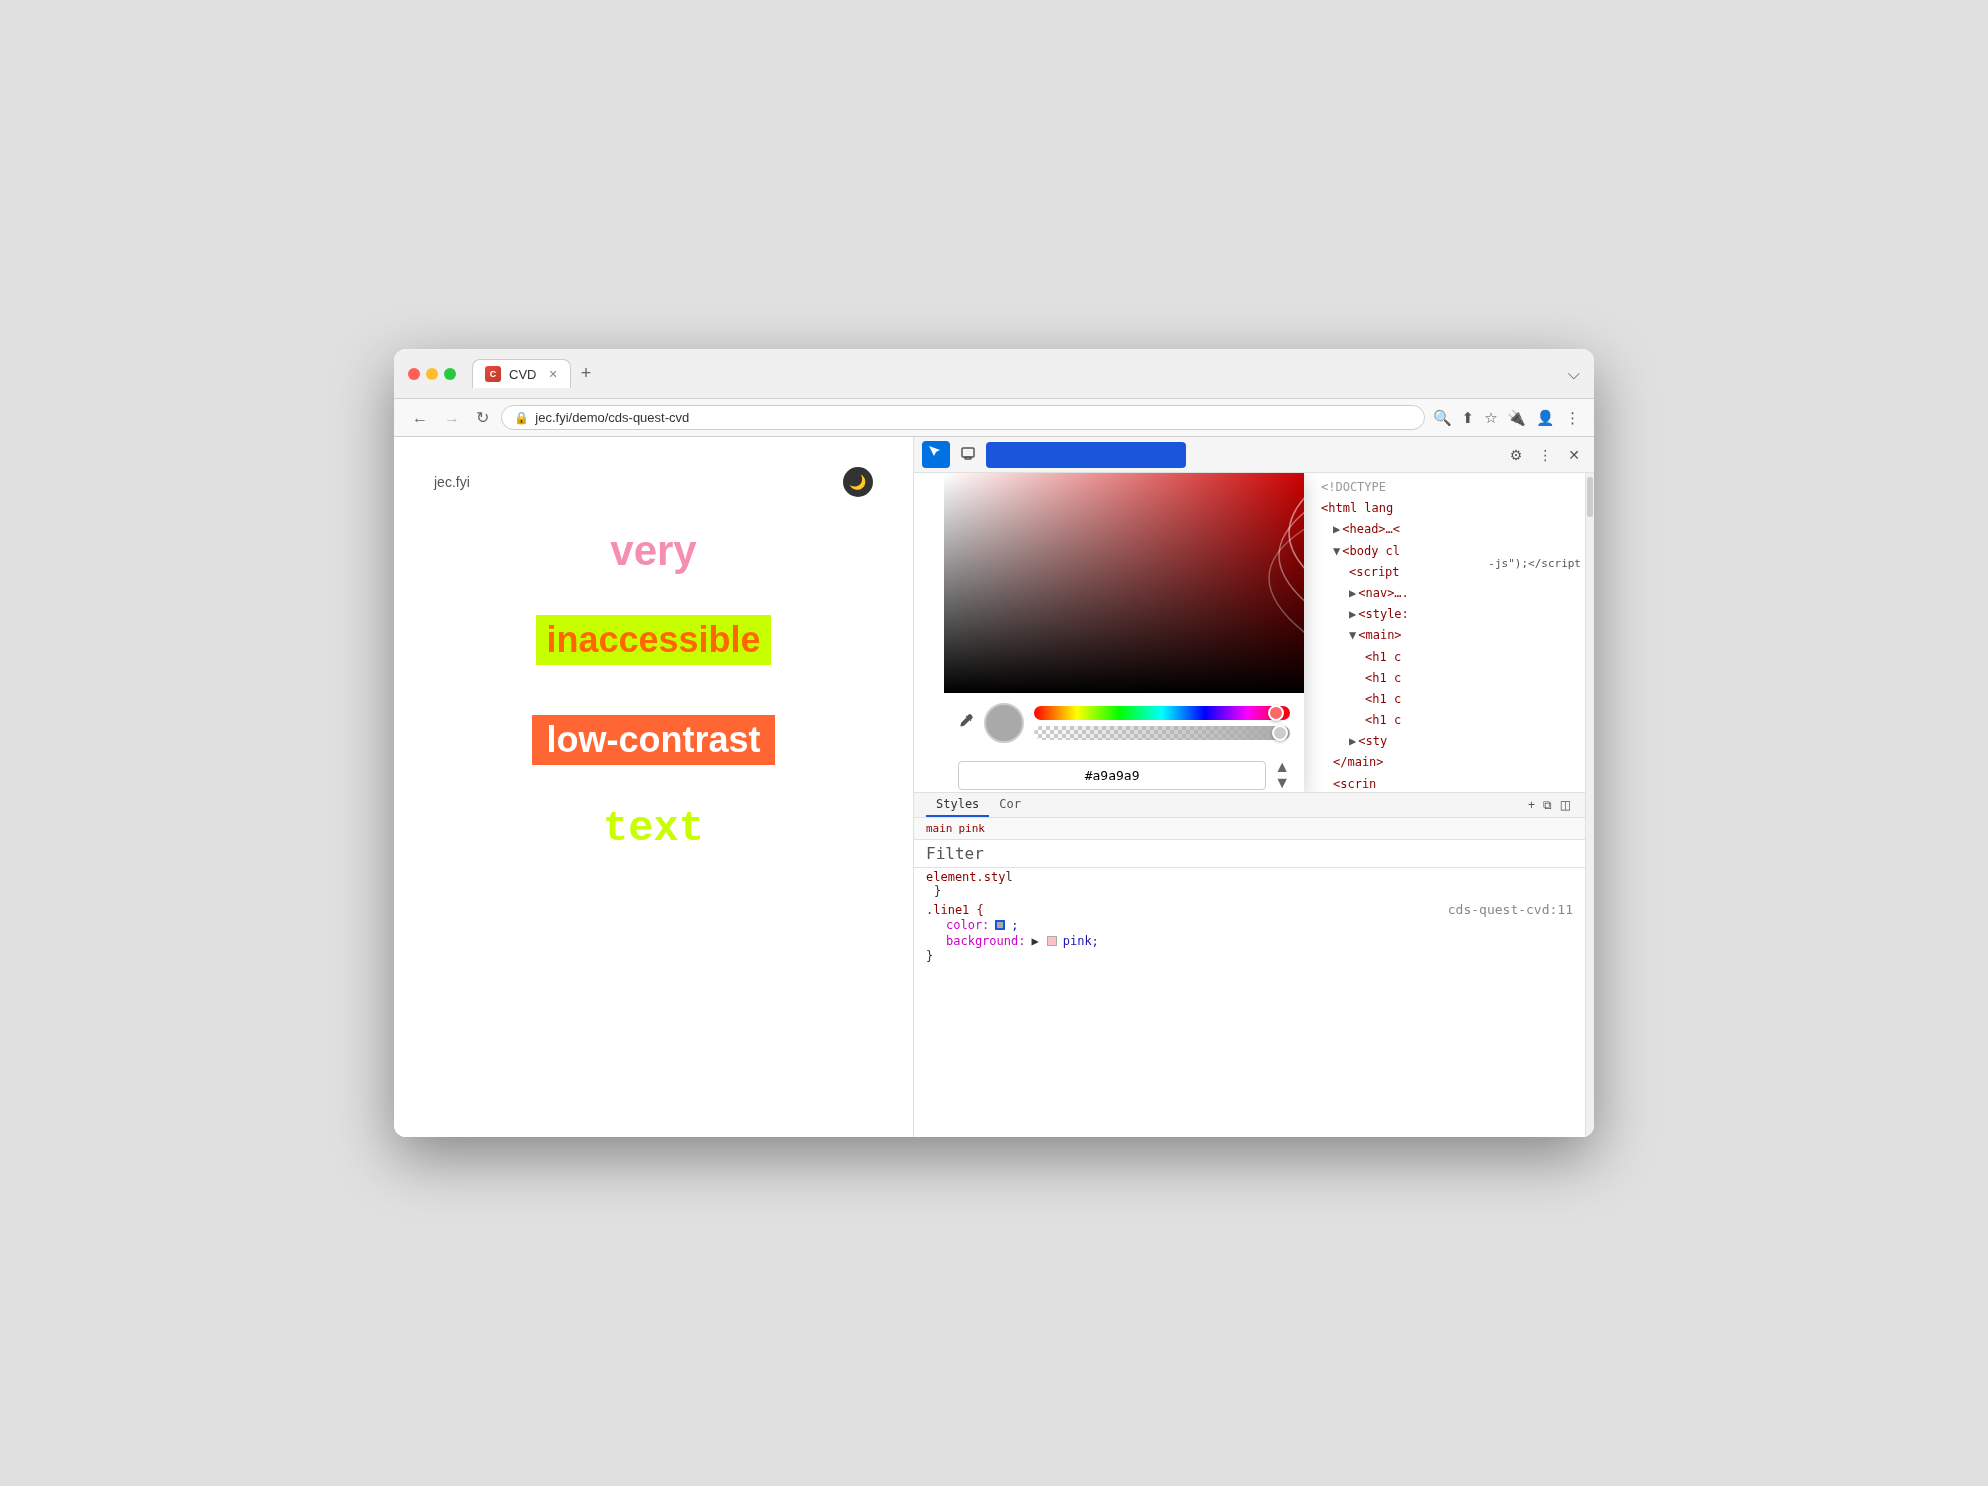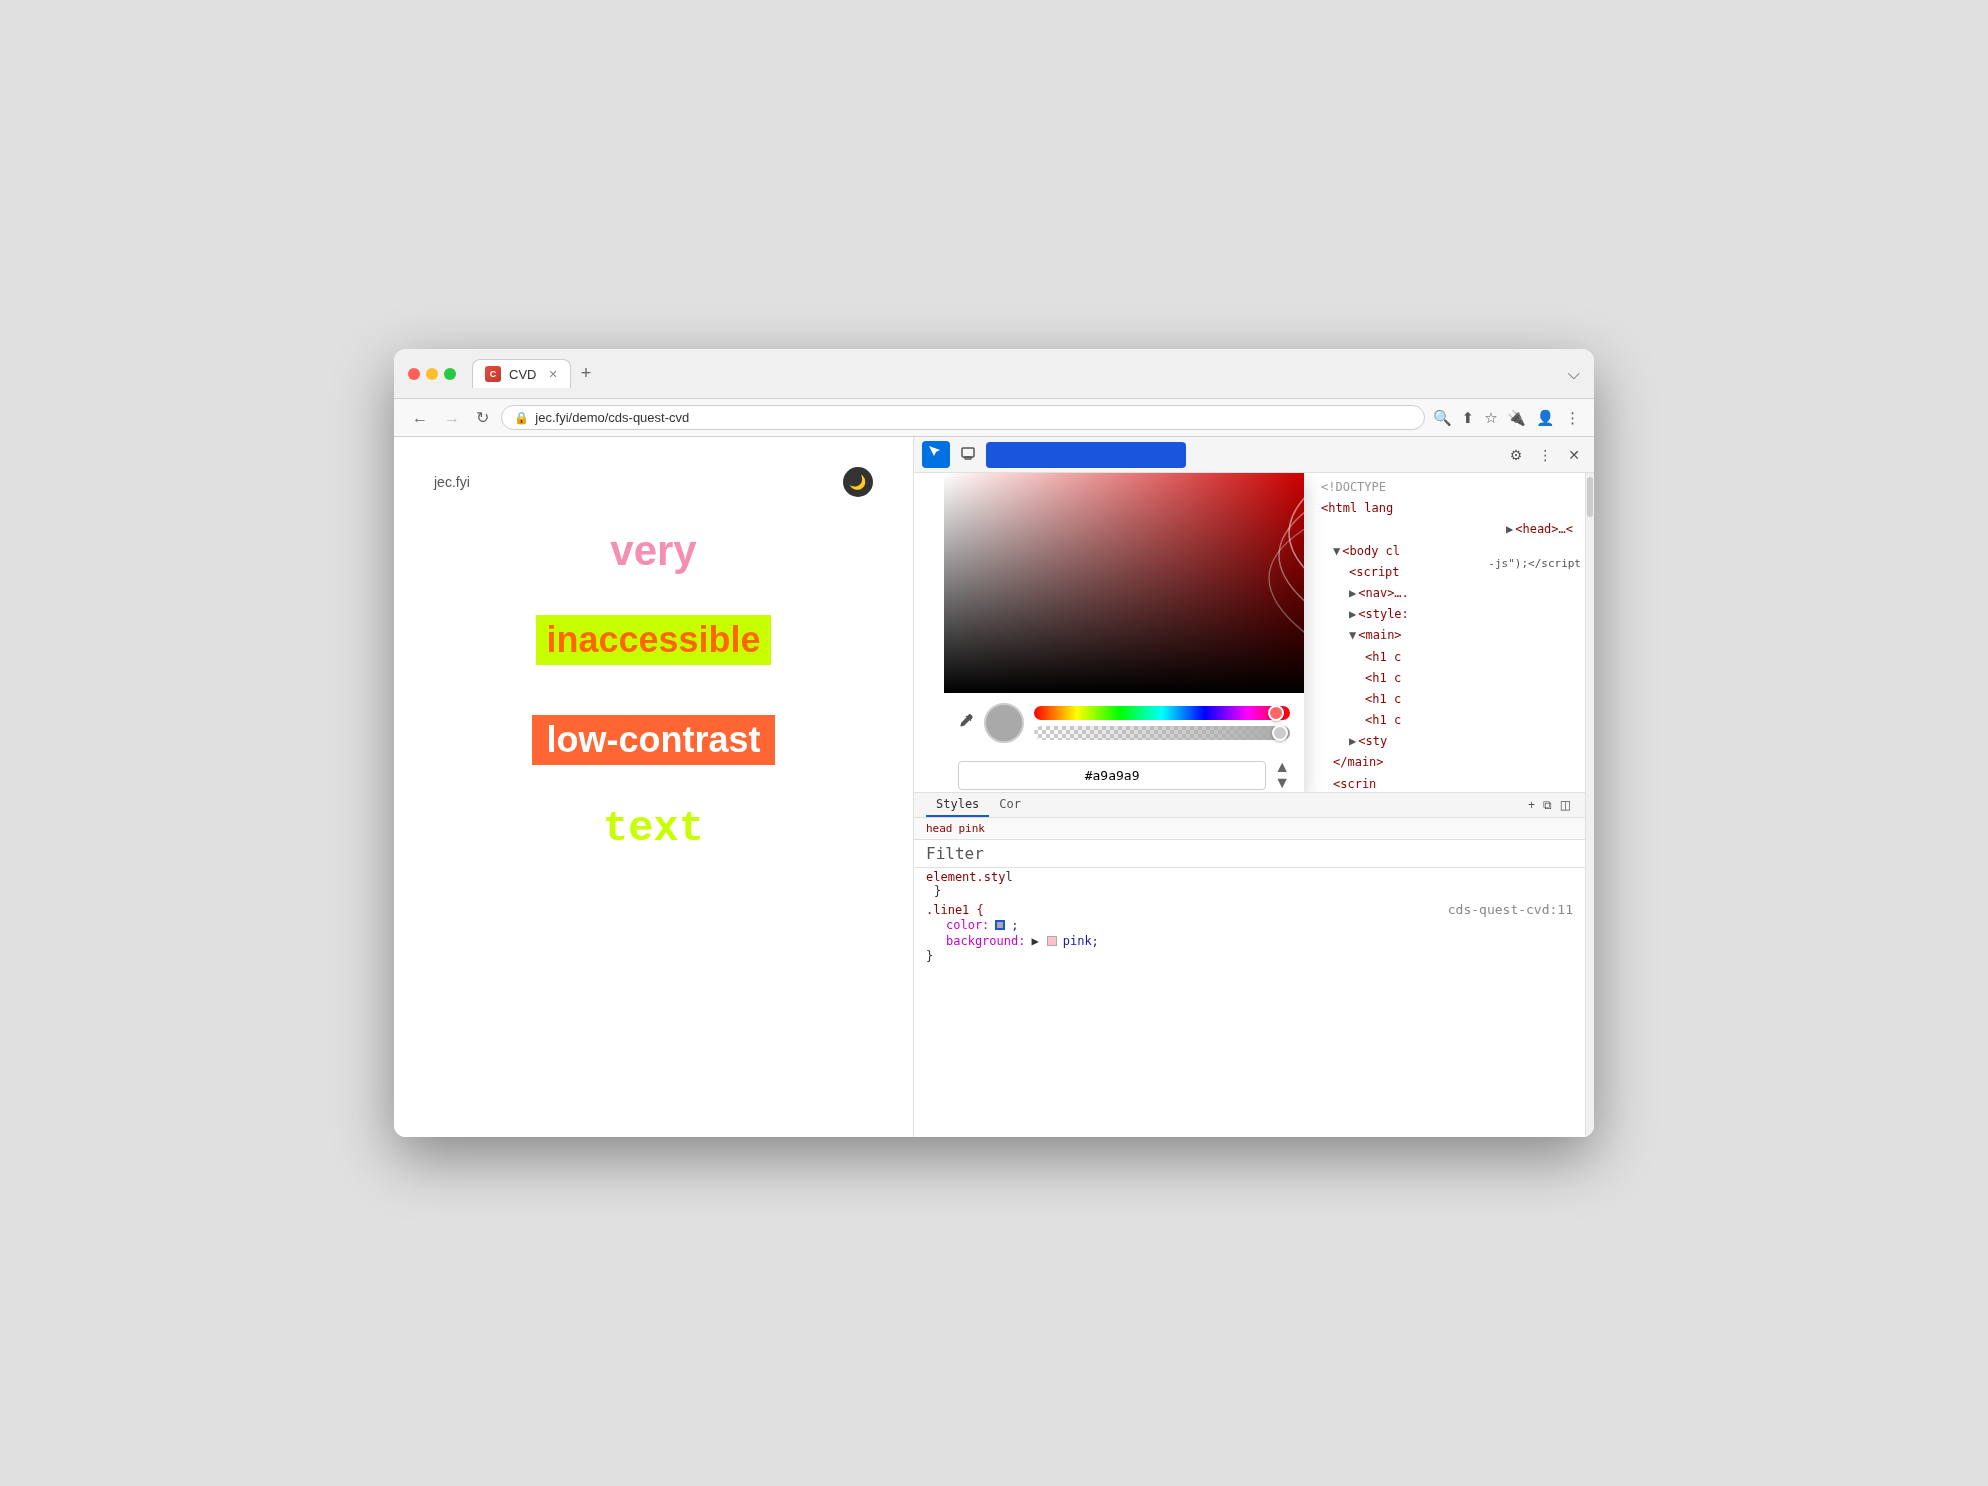--- a/index.html
+++ b/index.html
@@ -529,21 +529,21 @@
                   <span>▲</span>
                     <span>▼</span>
                 </button>
               </div>
 
             </div>
 
             <div style="padding-left: 395px; padding-top: 4px; overflow: hidden;">
               <div class="html-line"><span class="html-comment">&lt;!DOCTYPE</span></div>
               <div class="html-line"><span class="html-tag">&lt;html lang</span></div>
-              <div class="html-line" style="padding-left:24px;text-align:right;"><span class="html-triangle">▶</span><span class="html-tag">&lt;head&gt;…&lt;</span></div>
+              <div class="html-line" style="padding-left:24px;"><span class="html-triangle">▶</span><span class="html-tag">&lt;head&gt;…&lt;</span></div>
               <div class="html-line" style="padding-left:24px;"><span class="html-triangle">▼</span><span class="html-tag">&lt;body cl</span></div>
               <div class="html-line" style="padding-left:40px;"><span class="html-tag">&lt;script</span></div>
               <div class="html-line" style="padding-left:40px;"><span class="html-triangle">▶</span><span class="html-tag">&lt;nav&gt;….</span></div>
               <div class="html-line" style="padding-left:40px;"><span class="html-triangle">▶</span><span class="html-tag">&lt;style:</span></div>
               <div class="html-line" style="padding-left:40px;"><span class="html-triangle">▼</span><span class="html-tag">&lt;main&gt;</span></div>
               <div class="html-line" style="padding-left:56px;"><span class="html-tag">&lt;h1 c</span></div>
               <div class="html-line" style="padding-left:56px;"><span class="html-tag">&lt;h1 c</span></div>
               <div class="html-line" style="padding-left:56px;"><span class="html-tag">&lt;h1 c</span></div>
               <div class="html-line" style="padding-left:56px;"><span class="html-tag">&lt;h1 c</span></div>
               <div class="html-line" style="padding-left:40px;"><span class="html-triangle">▶</span><span class="html-tag">&lt;sty</span></div>
@@ -561,21 +561,21 @@
               <div class="styles-tab active">Styles</div>
               <div class="styles-tab">Cor</div>
               <div style="flex:1;"></div>
               <div class="styles-toolbar-icons">
                 <button class="styles-icon-btn">+</button>
                 <button class="styles-icon-btn">⧉</button>
                 <button class="styles-icon-btn">◫</button>
               </div>
             </div>
             <div class="breadcrumb-bar">
-              <span class="breadcrumb-item">head</span>
+              <span class="breadcrumb-item">main</span>
               <span class="breadcrumb-item">pink</span>
             </div>
             <div class="filter-row">
               <span style="font-size:16px; color:#555;">Filter</span>
               <input class="filter-input" type="text" style="">
             </div>
             <div class="css-rule">
               <span class="css-selector">element.sty</span><span style="color:#333;">l</span>
               <br>
               <span style="color:#333; padding-left:8px;">}</span>

